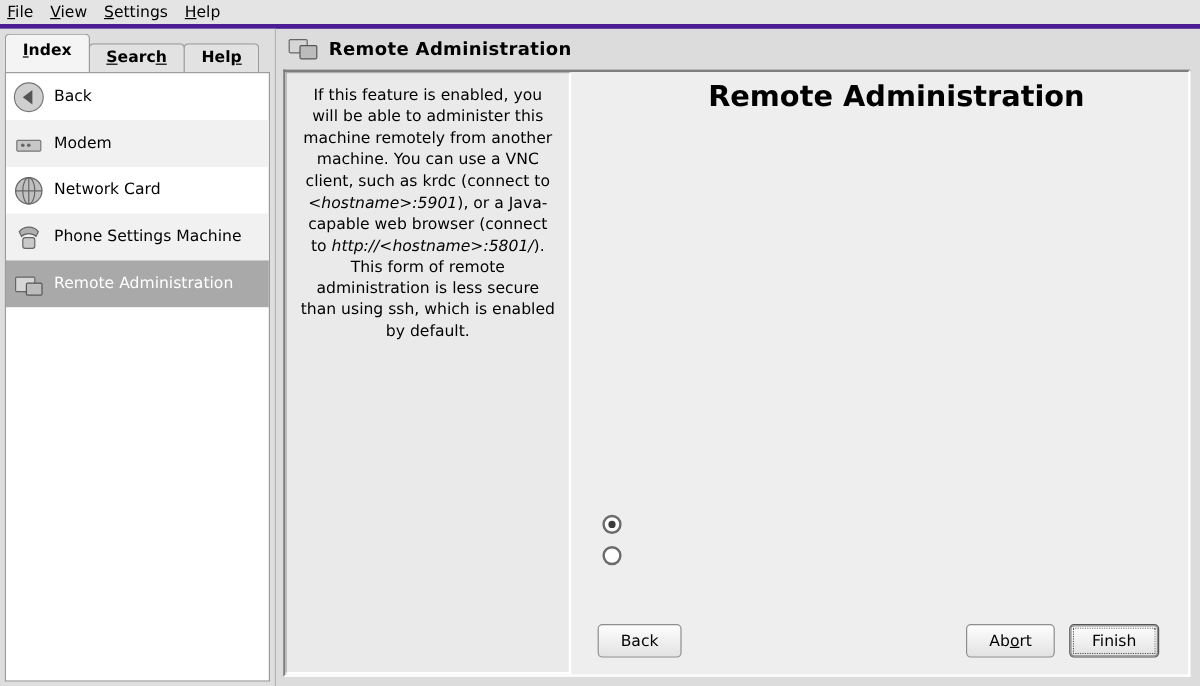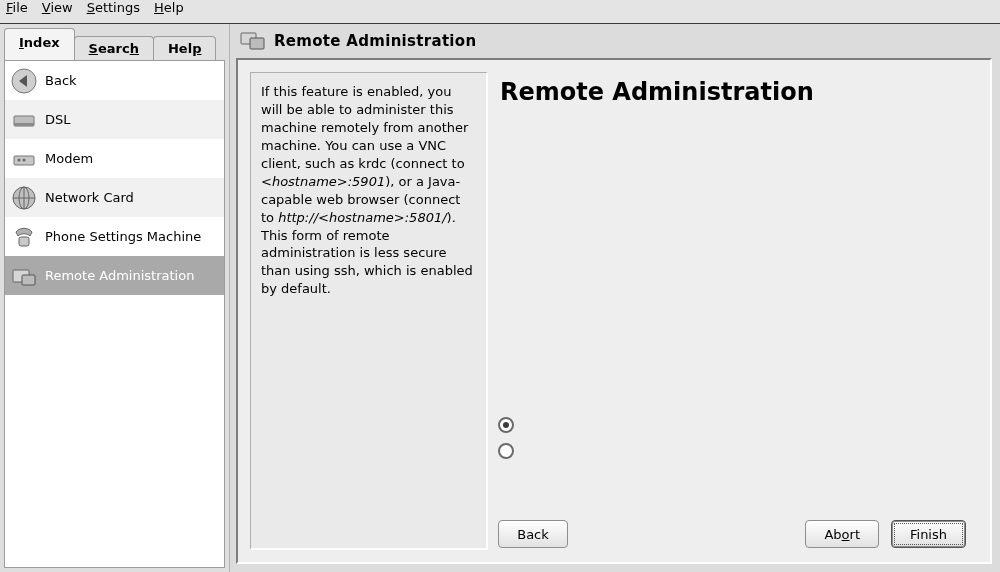--- a/index.html
+++ b/index.html
@@ -1,36 +1,36 @@
 <!DOCTYPE html>
 <html><head>
 <meta charset="utf-8">
 <style>
   * { box-sizing: border-box; margin: 0; padding: 0; }
   html, body { width: 1000px; height: 572px; font-family: "DejaVu Sans", Verdana, Arial, sans-serif; font-size: 13px; color: #000; background: #dcdcdc; }
   .underline-first::first-letter { text-decoration: underline; }
-  .menubar { height: 24px; background: #e4e4e4; padding: 0 6px; display: flex; gap: 14px; border-bottom: 1px solid #4c1d95; }
+  .menubar { height: 24px; background: #e4e4e4; padding: 0 6px; display: flex; align-items: center; gap: 14px; border-bottom: 4px solid #4c1d95; }
   .menubar span { cursor: default; }
   .app { display: flex; height: 548px; }
   
   .left { width: 230px; border-right: 1px solid #b4b4b4; background: #dedede; display: flex; flex-direction: column; }
   .tabs { display: flex; height: 32px; margin: 4px 4px 0 4px; font-weight: bold; }
   .tab { padding: 6px 14px 4px 14px; border: 1px solid #9c9c9c; background: #f4f4f4; margin-right: -1px; border-bottom: none; border-radius: 4px 4px 0 0; position: relative; }
   .tab.inactive { background: #e2e2e2; top: 8px; height: 26px; padding-top: 4px; }
   .tab.active { z-index: 2; }
   .listpanel { flex: 1; background: #fff; margin: 0 4px 4px 4px; border: 1px solid #9c9c9c; position: relative; }
   .listitem { display: flex; align-items: center; height: 39px; padding: 0 4px; gap: 6px; font-size: 13px; }
   .listitem:nth-child(even) { background: #f1f1f1; }
   .listitem.selected { background: #a9a9a9; color: #fff; }
   .li-icon { width: 30px; height: 30px; display: flex; align-items: center; justify-content: center; flex-shrink: 0; }
   
   .right { flex: 1; display: flex; flex-direction: column; padding: 6px 8px 8px 6px; }
   .titlebar { display: flex; align-items: center; gap: 8px; padding: 0 0 6px 4px; }
   .titlebar-text { font-weight: bold; font-size: 15px; letter-spacing: 0.3px; }
-  .panel { flex: 1; background: #eee; border-top: 2px solid #7d7d7d; border-left: 2px solid #7d7d7d; border-right: 2px solid #fdfdfd; border-bottom: 2px solid #fdfdfd; padding: 12px; display: flex; gap: 8px; }
+  .panel { flex: 1; background: #eee; border-top: 2px solid #7d7d7d; border-left: 2px solid #7d7d7d; border-right: 2px solid #fdfdfd; border-bottom: 2px solid #fdfdfd; display: flex; gap: 24px; text-align: center; }
   .helpbox { width: 238px; border: 1px solid #b0b0b0; border-right: 2px solid #fff; border-bottom: 2px solid #fff; background: #eaeaea; padding: 10px; font-size: 13px; line-height: 1.38; }
   .formarea { flex: 1; display: flex; flex-direction: column; }
   .page-heading { font-size: 24px; font-weight: bold; padding: 6px 0 0 4px; font-family: "DejaVu Sans", Arial; }
   .radios { margin-top: auto; margin-bottom: 86px; padding-left: 2px; }
   .radiorow { display: flex; align-items: center; gap: 8px; height: 26px; }
   .radio-outer { width: 16px; height: 16px; border: 2px solid #6a6a6a; border-radius: 50%; display: flex; align-items: center; justify-content: center; background: #fdfdfd; }
   .radio-inner { width: 6px; height: 6px; border-radius: 50%; background: #3c3c3c; }
   .buttonbar { position: absolute; bottom: 14px; left: 260px; right: 24px; display: flex; align-items: center; }
   .panel { position: relative; }
   .btn { height: 28px; min-width: 70px; padding: 0 18px; background: linear-gradient(#fefefe,#e2e2e2); border: 1px solid #8e8e8e; border-radius: 4px; font-size: 13px; display: inline-flex; align-items: center; justify-content: center; height: 28px; }
@@ -58,29 +58,20 @@
     </div>
     <div class="listpanel">
       <div class="listitem">
         <span class="li-icon">
           <svg width="28" height="28">
               <circle cx="14" cy="14" r="12" fill="#cfcfcf" stroke="#777"></circle>
               <path d="M17 8 L9 14 L17 20 Z" fill="#555"></path>
             </svg>
         </span>
         <span>Back</span>
-      </div>
-      <div class="listitem">
-        <span class="li-icon">
-          <svg width="28" height="28">
-              <rect x="4" y="10" width="20" height="10" rx="1" fill="#bfbfbf" stroke="#777"></rect>
-              <rect x="4" y="17" width="20" height="3" fill="#8a8a8a"></rect>
-            </svg>
-        </span>
-        <span>DSL</span>
       </div>
       <div class="listitem">
         <span class="li-icon">
           <svg width="28" height="28">
               <rect x="4" y="11" width="20" height="9" rx="1" fill="#c7c7c7" stroke="#777"></rect>
               <circle cx="9" cy="15" r="1.5" fill="#666"></circle>
               <circle cx="14" cy="15" r="1.5" fill="#666"></circle>
             </svg>
         </span>
         <span>Modem</span>

